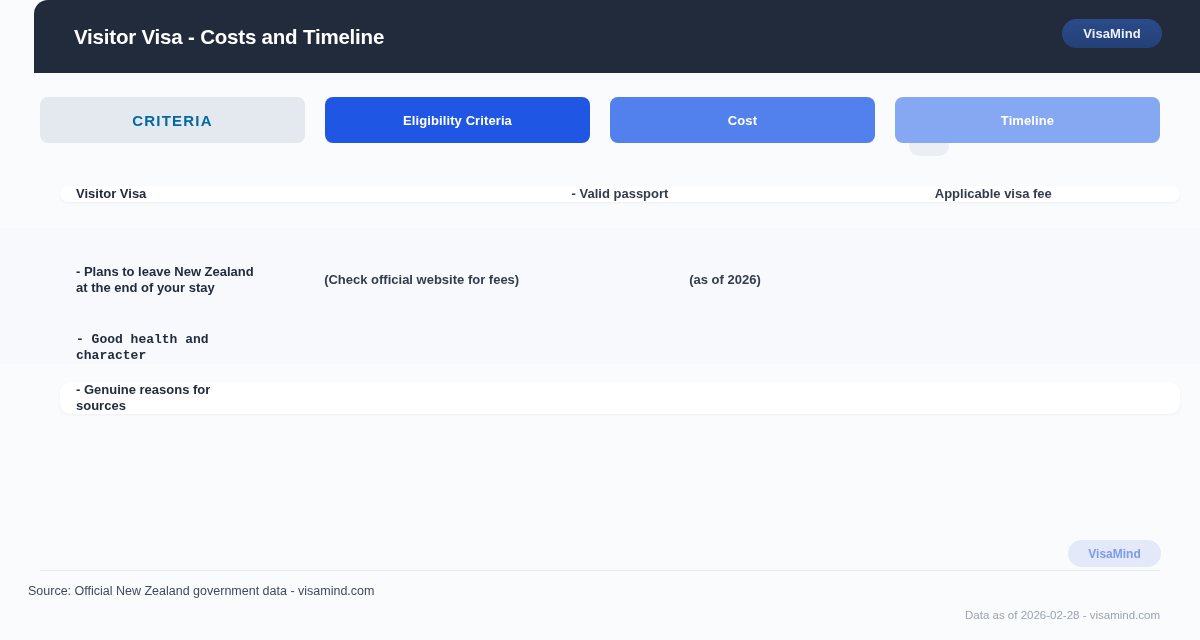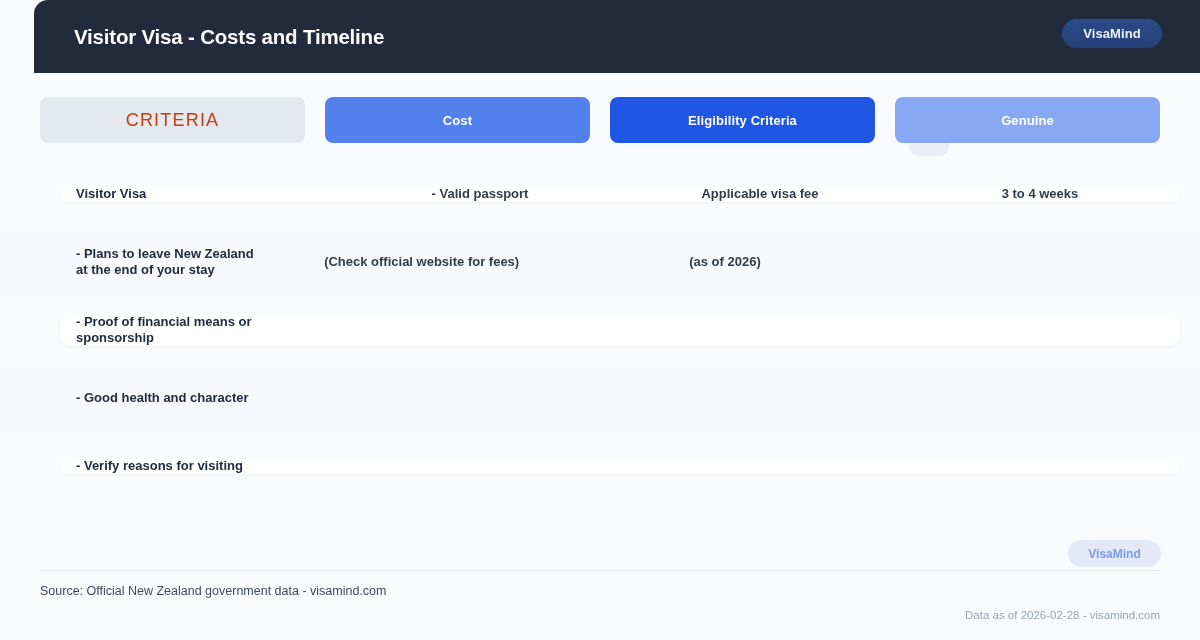--- a/index.html
+++ b/index.html
@@ -87,23 +87,23 @@
     align-items: center;
     justify-content: center;
     font-size: 13px;
     font-weight: bold;
     letter-spacing: 0.1px;
     white-space: nowrap;
   }
 
   .tab.criteria {
     background: #e4e8ef;
-    color: #c2410c;
-    font-weight: normal;
-    font-size: 18px;
+    color: #0369a1;
+    font-weight: bold;
+    font-size: 15px;
     letter-spacing: 1.2px;
   }
 
   .tab.t1 { background: #1f56e3; color: #ffffff; }
   .tab.t2 { background: #5280ec; color: #ffffff; }
   .tab.t3 { background: #86a8f2; color: #ffffff; }
 
   
   .hidden-chip {
     position: absolute;
@@ -145,20 +145,21 @@
     background: transparent;
   }
   .row.odd .inner {
     background: #ffffff;
     border-radius: 10px;
     box-shadow: 0 1px 3px rgba(28, 40, 64, 0.055);
   }
 
   .row.even {
     background: #f7f9fc;
+    align-items: flex-end;
   }
   .row.even .inner {
     background: transparent;
     box-shadow: none;
   }
 
   .cell {
     flex: 1 1 0;
     padding: 0 16px;
     font-size: 13px;
@@ -174,21 +175,21 @@
 
   .cell.c1, .cell.c2, .cell.c3 {
     text-align: center;
     font-weight: bold;
     color: #333c4d;
   }
 
   .row.r0 { height: 68px; }
   .row.r1 { height: 68px; }
   .row.r2 { height: 68px; }
-  .row.r3 { height: 68px; }
+  .row.r3 { height: 68px; font-family: Liberation Mono, monospace; }
   .row.r4 { height: 68px; }
 
   .row.r1 .cell.c0,
   .row.r2 .cell.c0,
   .row.r3 .cell.c0,
   .row.r4 .cell.c0 {
     max-width: 210px;
   }
 
   
@@ -212,21 +213,21 @@
     position: absolute;
     left: 40px;
     top: 570px;
     width: 1120px;
     height: 1px;
     background: #e6e9ef;
   }
 
   .source-line {
     position: absolute;
-    left: 40px;
+    left: 28px;
     top: 584px;
     font-size: 12.5px;
     color: #3f4a5c;
   }
 
   .disclaimer {
     position: absolute;
     left: 40px;
     top: 609px;
     font-size: 11.5px;
@@ -249,66 +250,57 @@
 
   <div class="header">
     <div class="header-title">Visitor Visa - Costs and Timeline</div>
   </div>
   <div class="header-badge">VisaMind</div>
 
   <div class="hidden-chip"></div>
 
   <div class="tabs">
     <div class="tab criteria">CRITERIA</div>
+    <div class="tab t1">Eligibility Criteria</div>
     <div class="tab t2">Cost</div>
-    <div class="tab t1">Eligibility Criteria</div>
-    <div class="tab t3">Genuine</div>
+    <div class="tab t3">Timeline</div>
   </div>
 
   <div class="table">
 
     <div class="row r0 odd">
       <div class="inner">
         <div class="cell c0">Visitor Visa</div>
         <div class="cell c1">- Valid passport</div>
         <div class="cell c2">Applicable visa fee</div>
-        <div class="cell c3">3 to 4 weeks</div>
       </div>
     </div>
 
     <div class="row r1 even">
       <div class="inner">
         <div class="cell c0">- Plans to leave New Zealand at the end of your stay</div>
         <div class="cell c1">(Check official website for fees)</div>
         <div class="cell c2">(as of 2026)</div>
         <div class="cell c3"></div>
       </div>
     </div>
 
-    <div class="row r2 odd">
-      <div class="inner">
-        <div class="cell c0">- Proof of financial means or sponsorship</div>
-        <div class="cell c1"></div>
-        <div class="cell c2"></div>
-        <div class="cell c3"></div>
-      </div>
-    </div>
 
     <div class="row r3 even">
       <div class="inner">
         <div class="cell c0">- Good health and character</div>
         <div class="cell c1"></div>
         <div class="cell c2"></div>
         <div class="cell c3"></div>
       </div>
     </div>
 
     <div class="row r4 odd">
       <div class="inner">
-        <div class="cell c0">- Verify reasons for visiting</div>
+        <div class="cell c0">- Genuine reasons for sources</div>
         <div class="cell c1"></div>
         <div class="cell c2"></div>
         <div class="cell c3"></div>
       </div>
     </div>
 
   </div>
 
   <div class="footer-badge">VisaMind</div>
 

